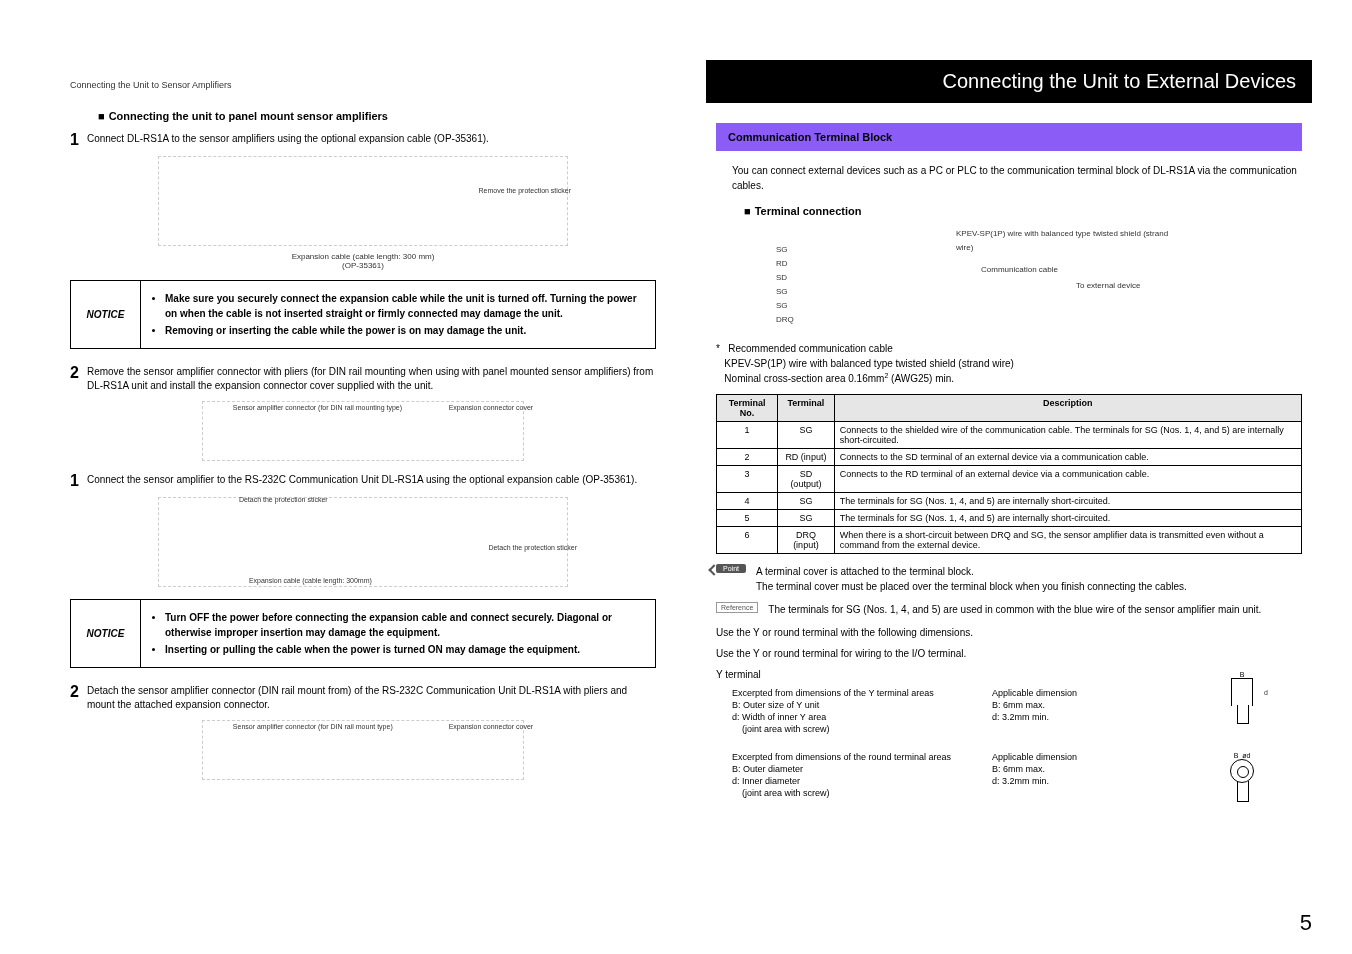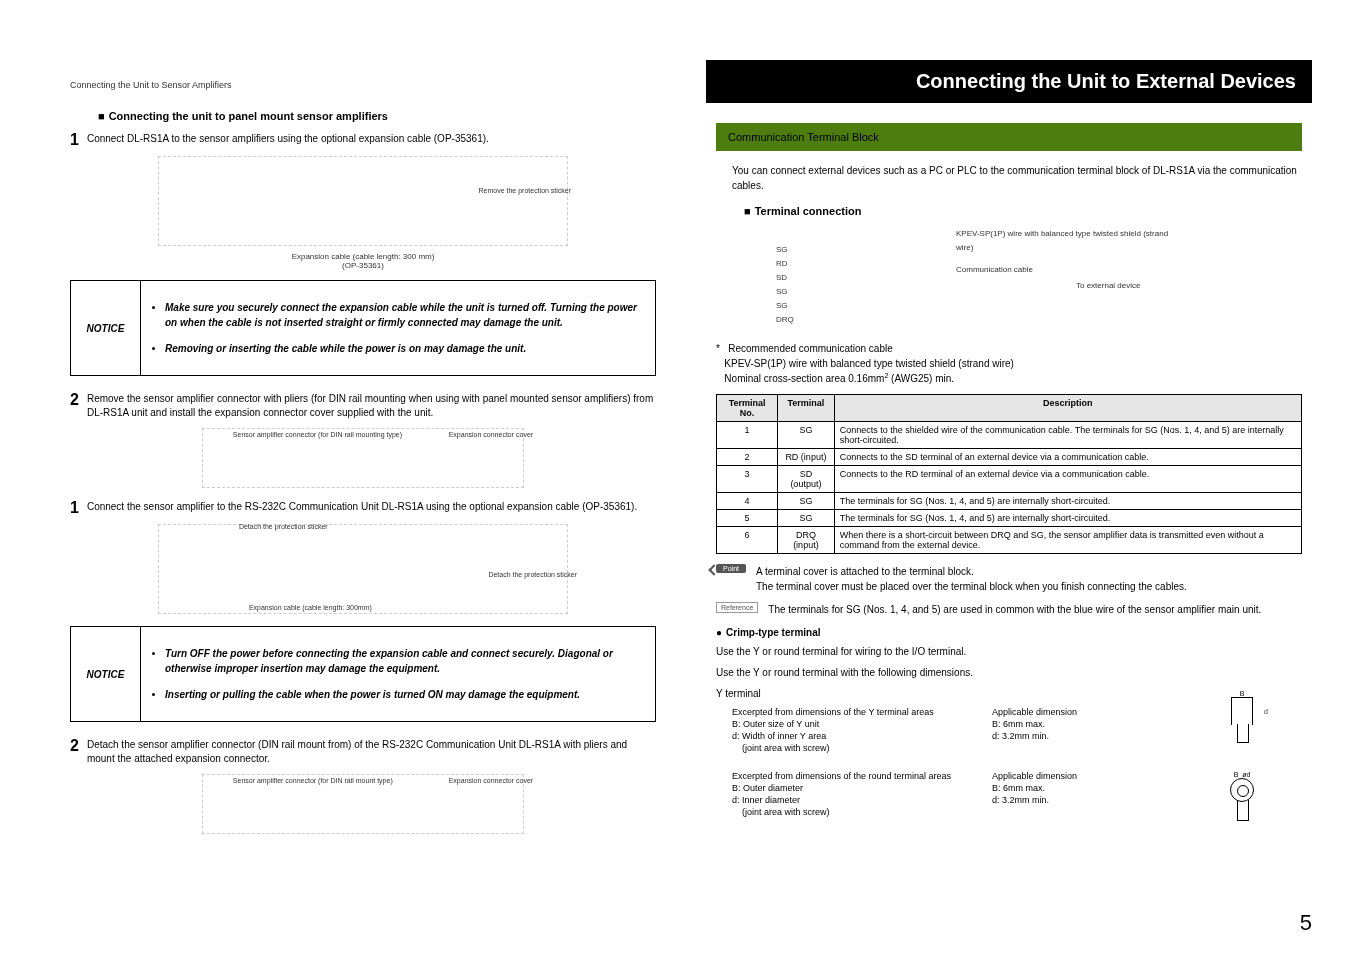--- a/index.html
+++ b/index.html
@@ -17,21 +17,21 @@
   }
   .col { flex: 1; }
   .left-col { padding-top: 20px; }
   .right-col { }
   .header-crumb { font-size: 9px; color: #333; margin-bottom: 20px; }
   .main-title-band {
     background: #000;
     color: #fff;
     padding: 10px 16px;
     font-size: 20px;
-    font-weight: bold;
+    font-weight: normal;
     text-align: right;
     margin-bottom: 20px;
     margin-left: -10px;
     margin-right: -10px;
   }
   .h-square::before { content: "■"; margin-right: 4px; }
   .h-square { font-weight: bold; font-size: 11px; margin: 12px 0 10px 0; padding-left: 28px; }
   .step-line { display: flex; align-items: flex-start; gap: 8px; margin: 8px 0; }
   .step-num { font-size: 16px; font-weight: bold; line-height: 1; }
   .step-text { font-size: 10px; font-weight: normal; line-height: 1.4; }
@@ -65,26 +65,26 @@
     min-width: 70px;
     justify-content: center;
   }
   .notice-right {
     padding: 8px 10px;
     font-size: 10px;
     font-weight: bold;
     line-height: 1.5;
   }
   .notice-right ul { list-style: disc; padding-left: 14px; }
-  .notice-right li { margin: 11px 0; font-style: italic; }
+  .notice-right li { margin: 2px 0; }
 
   .section-band {
-    background: #4d7c0f;
+    background: #8b5cf6;
     padding: 8px 12px;
-    font-weight: normal;
+    font-weight: bold;
     font-size: 11px;
     margin-bottom: 12px;
   }
   .body-text { font-size: 10px; line-height: 1.5; margin: 6px 0; }
   .body-text.indent { margin-left: 16px; }
   .terminal-diagram {
     margin: 10px auto 14px 60px;
     width: 400px;
     height: 100px;
     position: relative;
@@ -250,21 +250,21 @@
     <div class="labels-left">
       <div>SG</div>
       <div>RD</div>
       <div>SD</div>
       <div>SG</div>
       <div>SG</div>
       <div>DRQ</div>
     </div>
     <div class="labels-right">
       <div>KPEV-SP(1P) wire with balanced type twisted shield (strand wire)</div>
-      <div style="margin-top:8px;">Communication cable</div>
+      <div style="margin-top:8px;margin-left:25px;">Communication cable</div>
       <div style="margin-top:2px; margin-left:120px;">To external device</div>
     </div>
   </div>
 
   <div class="body-text">
     <span>*</span>&nbsp;&nbsp;
     <span>Recommended communication cable</span><br>
     &nbsp;&nbsp;&nbsp;<span>KPEV-SP(1P) wire with balanced type twisted shield (strand wire)</span><br>
     &nbsp;&nbsp;&nbsp;<span>Nominal cross-section area 0.16mm</span><span class="sup">2</span><span> (AWG25) min.</span>
   </div>
@@ -318,23 +318,22 @@
       <span>A terminal cover is attached to the terminal block.</span><br>
       <span>The terminal cover must be placed over the terminal block when you finish connecting the cables.</span>
     </div>
   </div>
 
   <div class="ref-row">
     <div class="ref-tag">Reference</div>
     <div class="body-text" style="margin:0;">The terminals for SG (Nos. 1, 4, and 5) are used in common with the blue wire of the sensor amplifier main unit.</div>
   </div>
 
-  <div class="dot-head">Crimp-type terminal</div>
+  <div class="body-text">Use the Y or round terminal with the following dimensions.</div>
   <div class="body-text">Use the Y or round terminal for wiring to the I/O terminal.</div>
-  <div class="body-text">Use the Y or round terminal with the following dimensions.</div>
 
   <div class="term-section">
     <div class="body-text">Y terminal</div>
     <div class="sub-block">
       <div class="dim-row">
           <div class="a">Excerpted from dimensions of the Y terminal areas</div>
           <div class="b">Applicable dimension</div>
         </div>
       <div class="dim-row">
           <div class="a">B: Outer size of Y unit</div>

